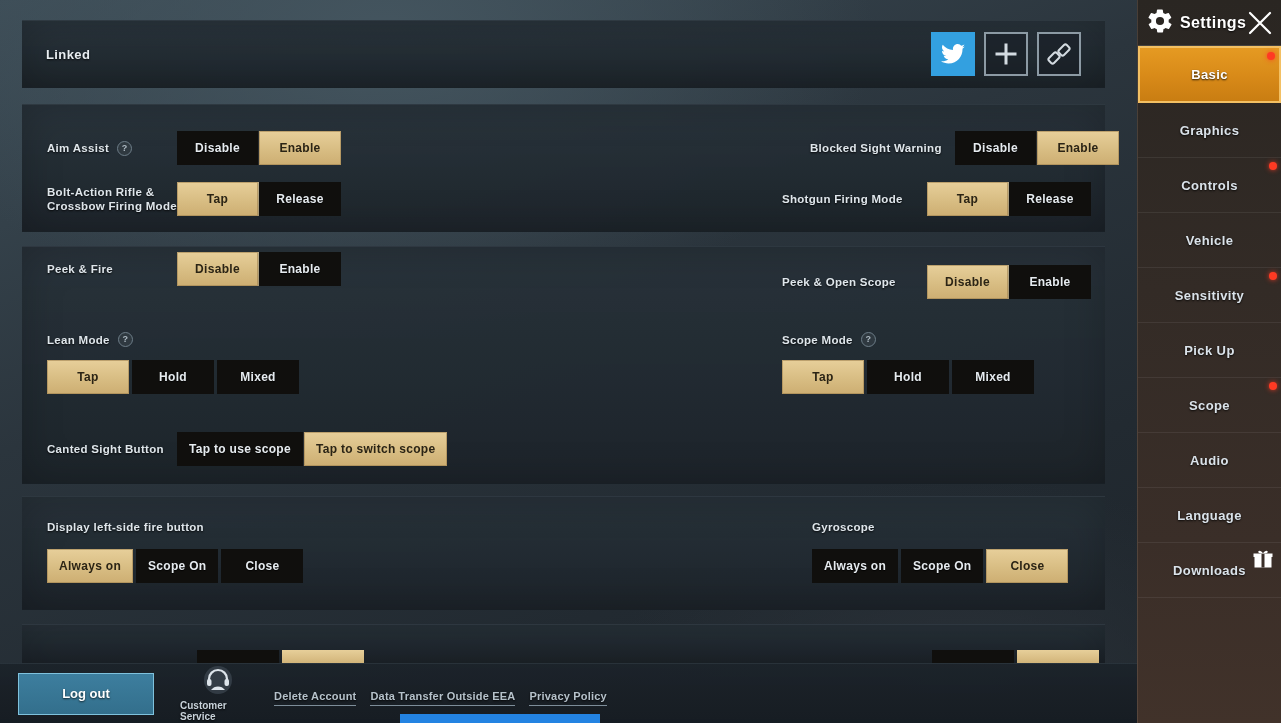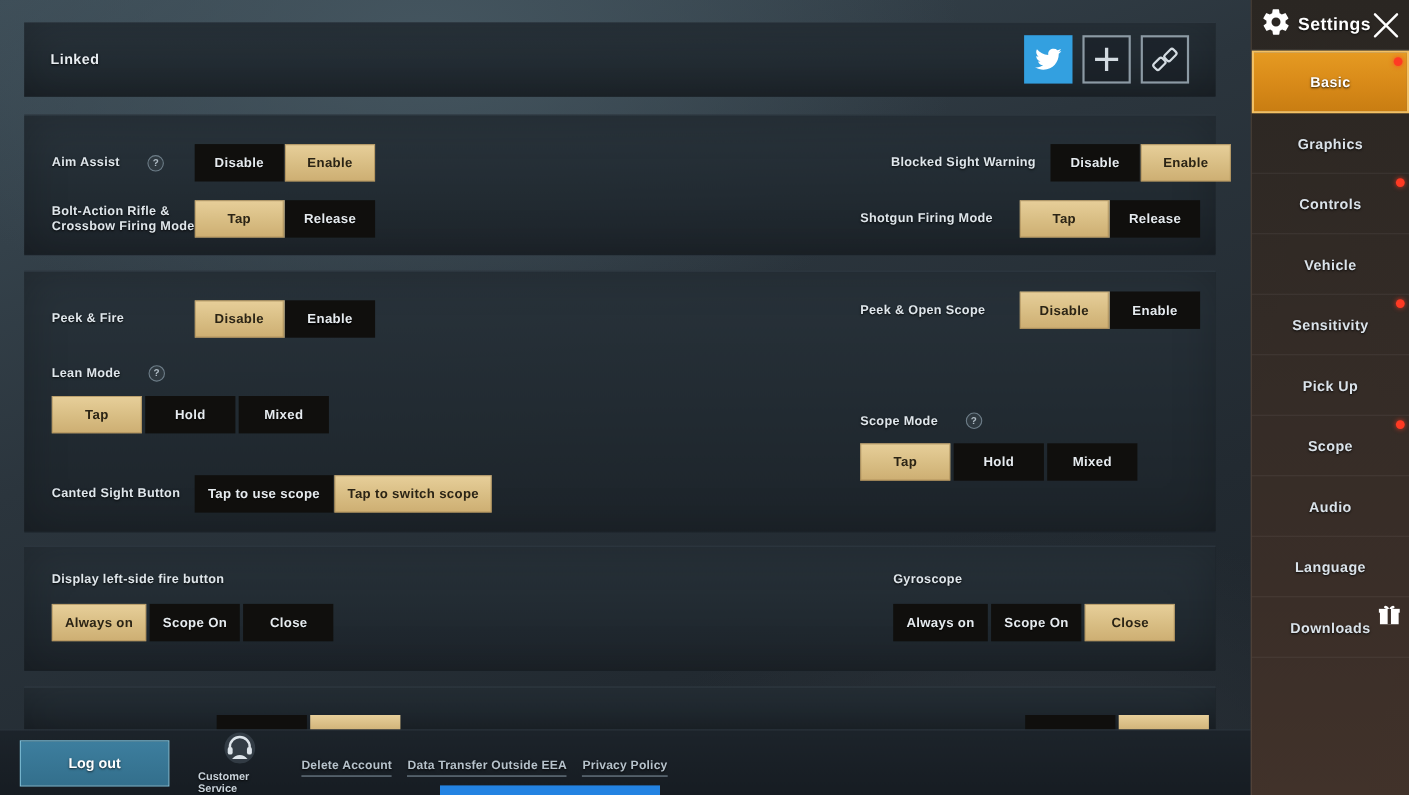--- a/index.html
+++ b/index.html
@@ -60,21 +60,21 @@
   #panel-3 { top: 496px; height: 114px; }
   #panel-4 { top: 624px; height: 40px; }
 
   .row { position: absolute; }
   .row-label {
     color: #dfe6eb; font-size: 11.5px; font-weight: bold;
     letter-spacing: .3px; line-height: 14px;
     text-shadow: 0 1px 2px rgba(0,0,0,.85);
     white-space: nowrap;
   }
-  .label-block { display: flex; align-items: center; gap: 25px; text-align: right; }
+  .label-block { display: flex; align-items: center; gap: 8px; text-align: right; }
   .label-stack { display: flex; flex-direction: column; }
 
   .help-icon {
     width: 15px; height: 15px; border-radius: 50%;
     border: 1px solid #6d7d88;
     background: rgba(50,60,68,.8);
     color: #aebac3; font-size: 9px; font-weight: bold;
     display: inline-flex; align-items: center; justify-content: center;
     line-height: 1; flex: none;
   }
@@ -275,21 +275,21 @@
           <div class="seg">
             <div class="opt sel">Tap</div>
             <div class="opt">Release</div>
           </div>
         </div>
       </div>
     </div>
 
     <div class="panel" id="panel-2">
 
-      <div class="row" style="left:25px; top:26px;">
+      <div class="row" style="left:25px; top:5px;">
         <div style="display:flex; align-items:center;">
           <span class="row-label" style="width:130px;">Peek &amp; Fire</span>
           <div class="seg">
             <div class="opt sel">Disable</div>
             <div class="opt">Enable</div>
           </div>
         </div>
       </div>
 
       <div class="row" style="left:760px; top:18px;">
@@ -307,21 +307,21 @@
           <span class="row-label">Lean Mode</span>
           <span class="help-icon">?</span>
         </div>
         <div class="seg spaced" style="margin-top:13px;">
           <div class="opt sel">Tap</div>
           <div class="opt">Hold</div>
           <div class="opt">Mixed</div>
         </div>
       </div>
 
-      <div class="row" style="left:760px; top:85px;margin-top:43px;">
+      <div class="row" style="left:760px; top:85px;">
         <div class="label-block">
           <span class="row-label">Scope Mode</span>
           <span class="help-icon">?</span>
         </div>
         <div class="seg spaced" style="margin-top:13px;">
           <div class="opt sel">Tap</div>
           <div class="opt">Hold</div>
           <div class="opt">Mixed</div>
         </div>
       </div>

